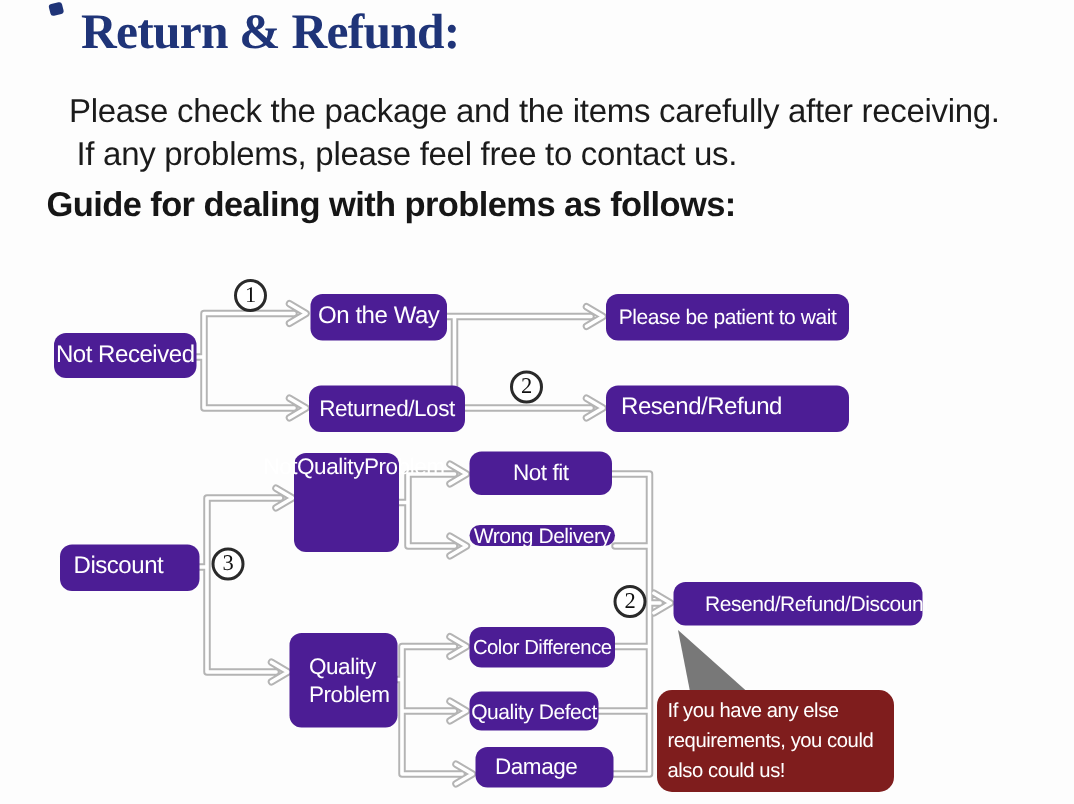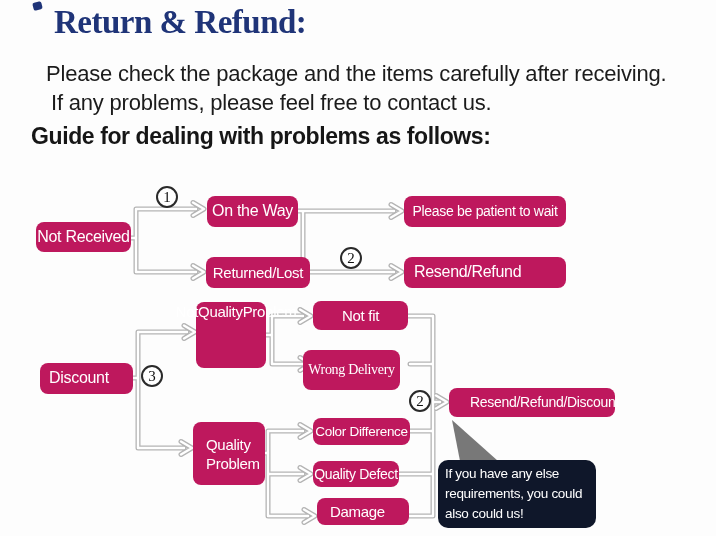--- a/index.html
+++ b/index.html
@@ -22,54 +22,54 @@
     font-size:22px;letter-spacing:-0.2px;
   }
   .intro.l1{left:46px;top:61px;}
   .intro.l2{left:51px;top:90px;}
   .guide{
     position:absolute;left:31px;top:123px;margin:0;z-index:2;color:#161616;
     font-size:23px;font-weight:700;letter-spacing:-0.4px;
   }
   .node{
     position:absolute;z-index:3;box-sizing:border-box;
-    background:#be185d;color:#ffffff;border-radius:8px;
+    background:#4c1d95;color:#ffffff;border-radius:8px;
     display:flex;align-items:center;justify-content:center;
     font-size:15px;letter-spacing:-0.3px;line-height:1.15;
   }
   .node.left{justify-content:flex-start;}
   .n-not-received{left:36px;top:222px;width:95px;height:30px;font-size:16px;}
   .n-on-the-way{left:207px;top:196px;width:91px;height:31px;font-size:16px;}
   .n-returned-lost{left:206px;top:257px;width:104px;height:31px;font-size:15px;}
   .n-be-patient{left:404px;top:196px;width:162px;height:31px;font-size:14px;}
   .n-resend-refund{left:404px;top:257px;width:162px;height:31px;padding-left:10px;font-size:16px;}
   .n-received{left:40px;top:363px;width:93px;height:31px;padding-left:9px;font-size:16px;}
   .n-not-quality{left:196px;top:302px;width:70px;height:66px;padding-left:10px;
     flex-direction:row;align-items:flex-start;line-height:19px;}
   .n-quality-problem{left:193px;top:422px;width:72px;height:63px;padding-left:13px;
     flex-direction:column;align-items:flex-start;line-height:19px;}
   .n-not-fit{left:313px;top:301px;width:95px;height:29px;}
-  .n-wrong-delivery{left:303px;top:350px;width:97px;height:40px;font-size:14px;font-family:Liberation Serif, serif;}
+  .n-wrong-delivery{left:313px;top:350px;width:97px;height:14px;font-size:14px;}
   .n-color-difference{left:313px;top:418px;width:97px;height:27px;font-size:13.5px;}
   .n-quality-defect{left:313px;top:461px;width:86px;height:26px;font-size:14px;}
   .n-damage{left:317px;top:498px;width:92px;height:27px;padding-left:13px;}
   .n-result{left:449px;top:388px;width:166px;height:29px;padding-left:21px;font-size:14px;}
   .marker{
     position:absolute;z-index:4;width:22px;height:22px;box-sizing:border-box;
     background:#ffffff;border:2px solid #2a2a2a;border-radius:50%;
     display:flex;align-items:center;justify-content:center;
     font-family:"Liberation Serif",serif;font-size:15px;color:#111111;
   }
   .m1{left:156px;top:186px;}
   .m2a{left:340px;top:247px;}
   .m3{left:141px;top:365px;}
   .m2b{left:409px;top:390px;}
   .bubble{
     position:absolute;left:438px;top:460px;width:158px;height:68px;z-index:3;
-    box-sizing:border-box;background:#0f172a;color:#ffffff;border-radius:10px;
+    box-sizing:border-box;background:#7f1d1d;color:#ffffff;border-radius:10px;
     padding:5px 7px;font-size:13.5px;line-height:20px;letter-spacing:-0.3px;
     display:flex;flex-direction:column;justify-content:center;
   }
   .bubble div{white-space:nowrap;}
 </style>
 </head>
 <body>
 
 <div class="canvas">
 

